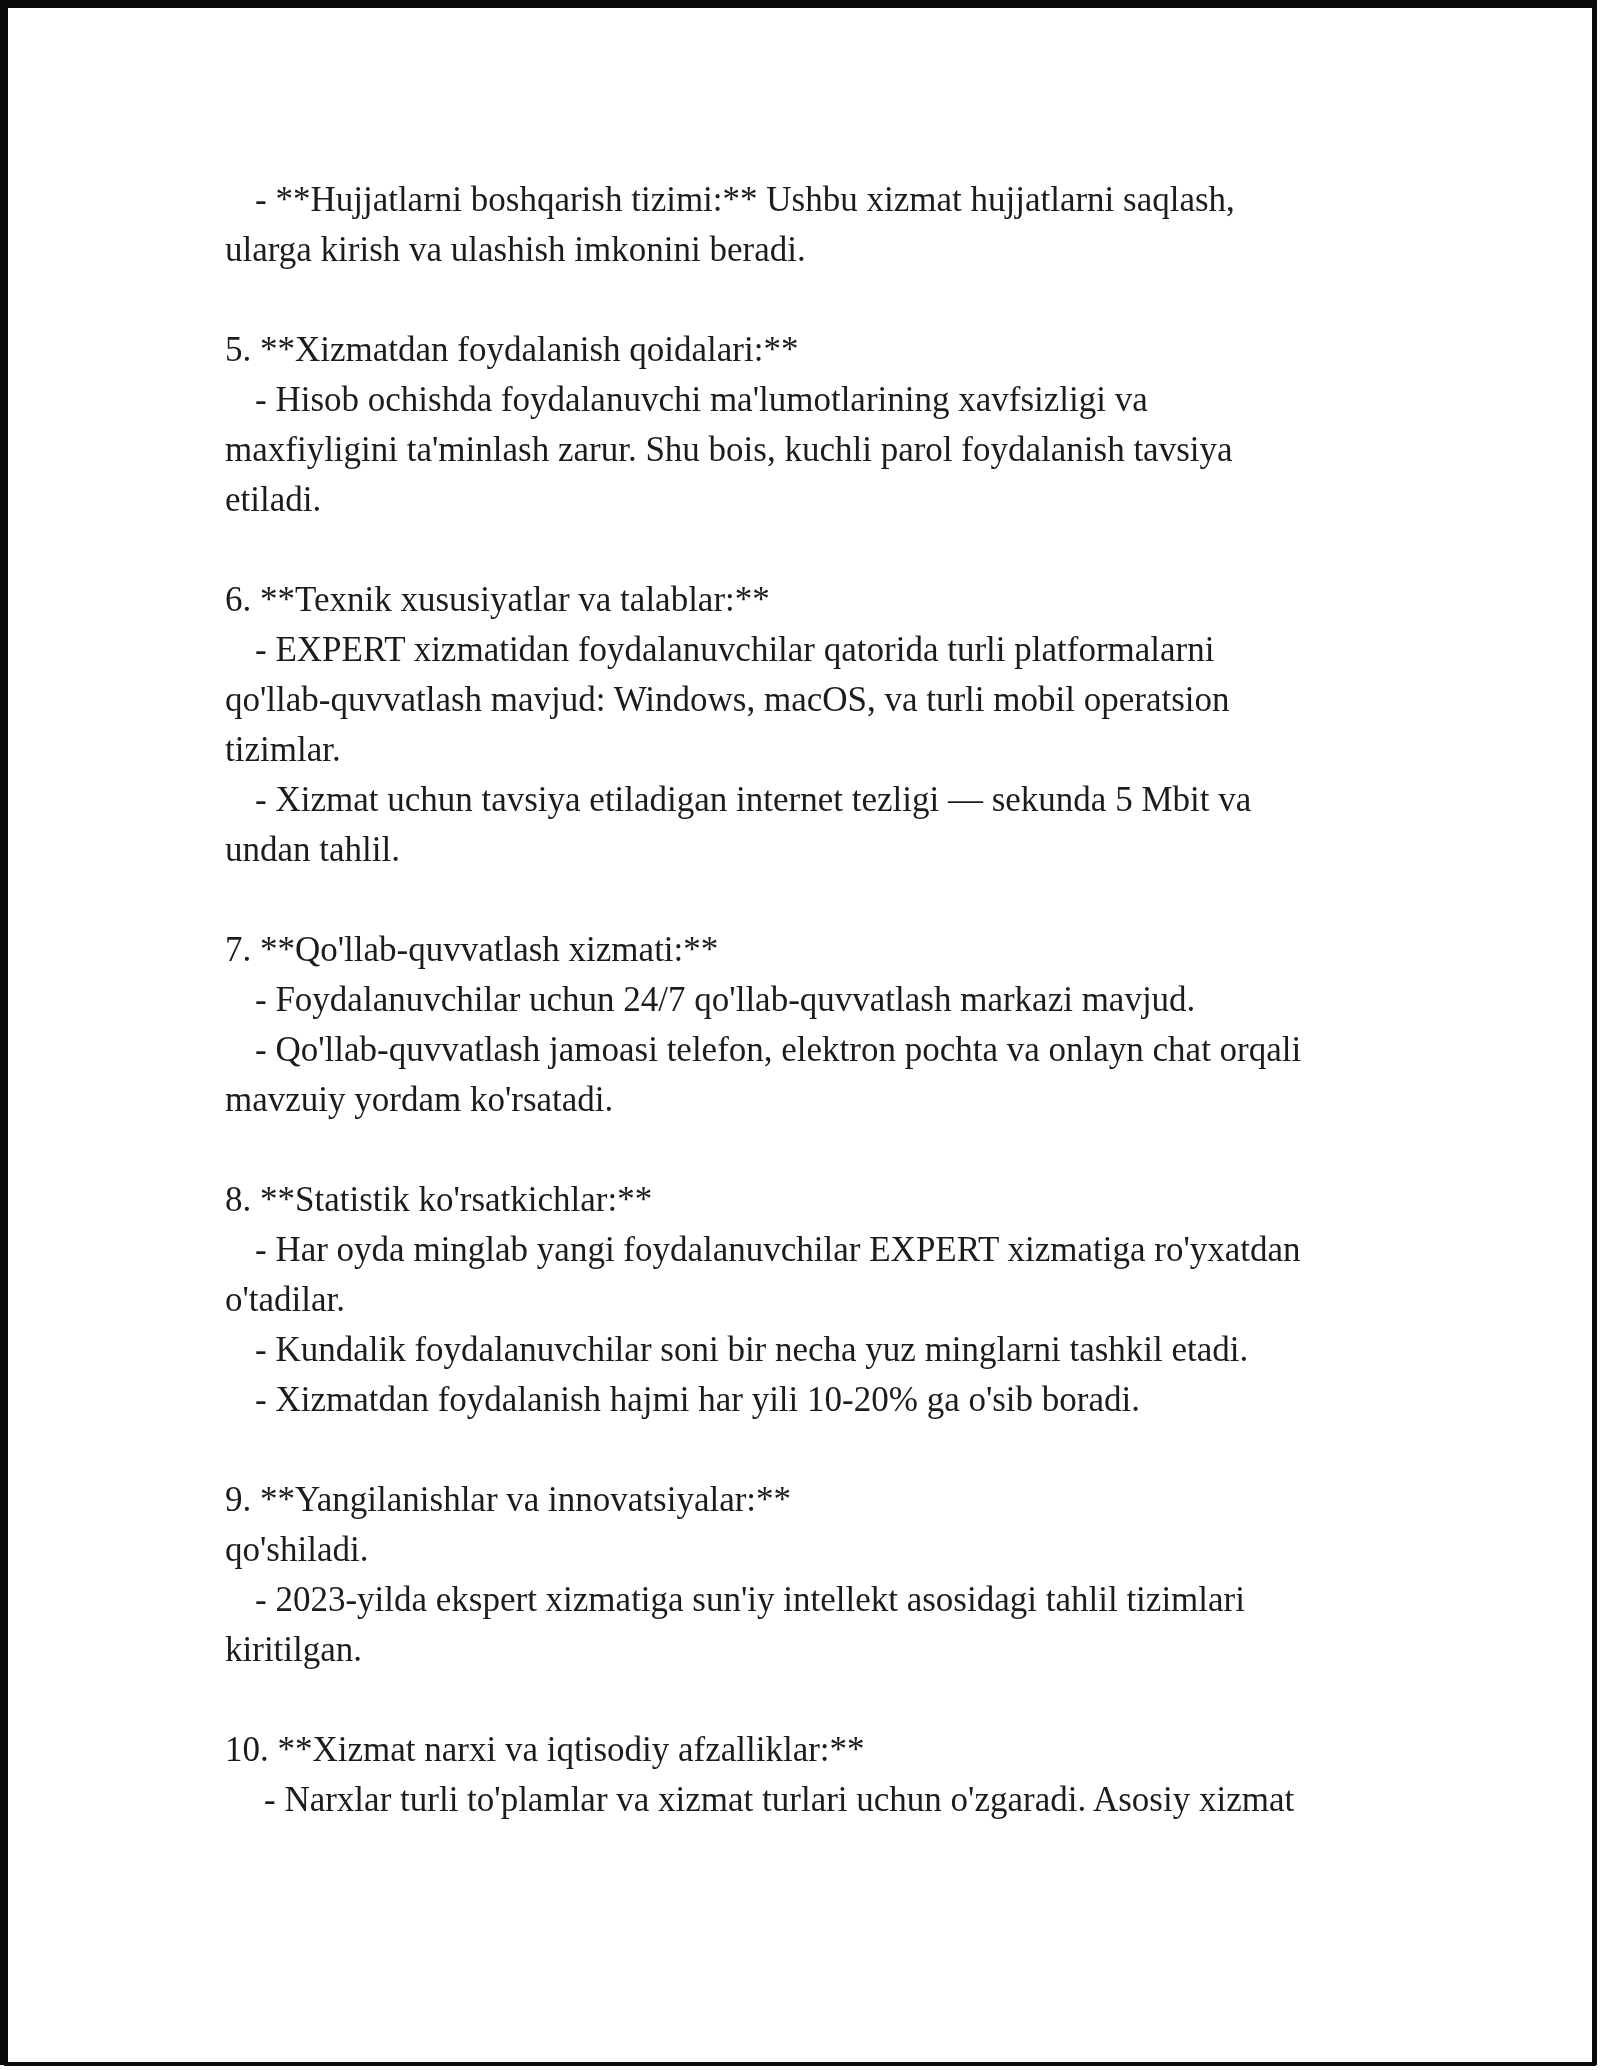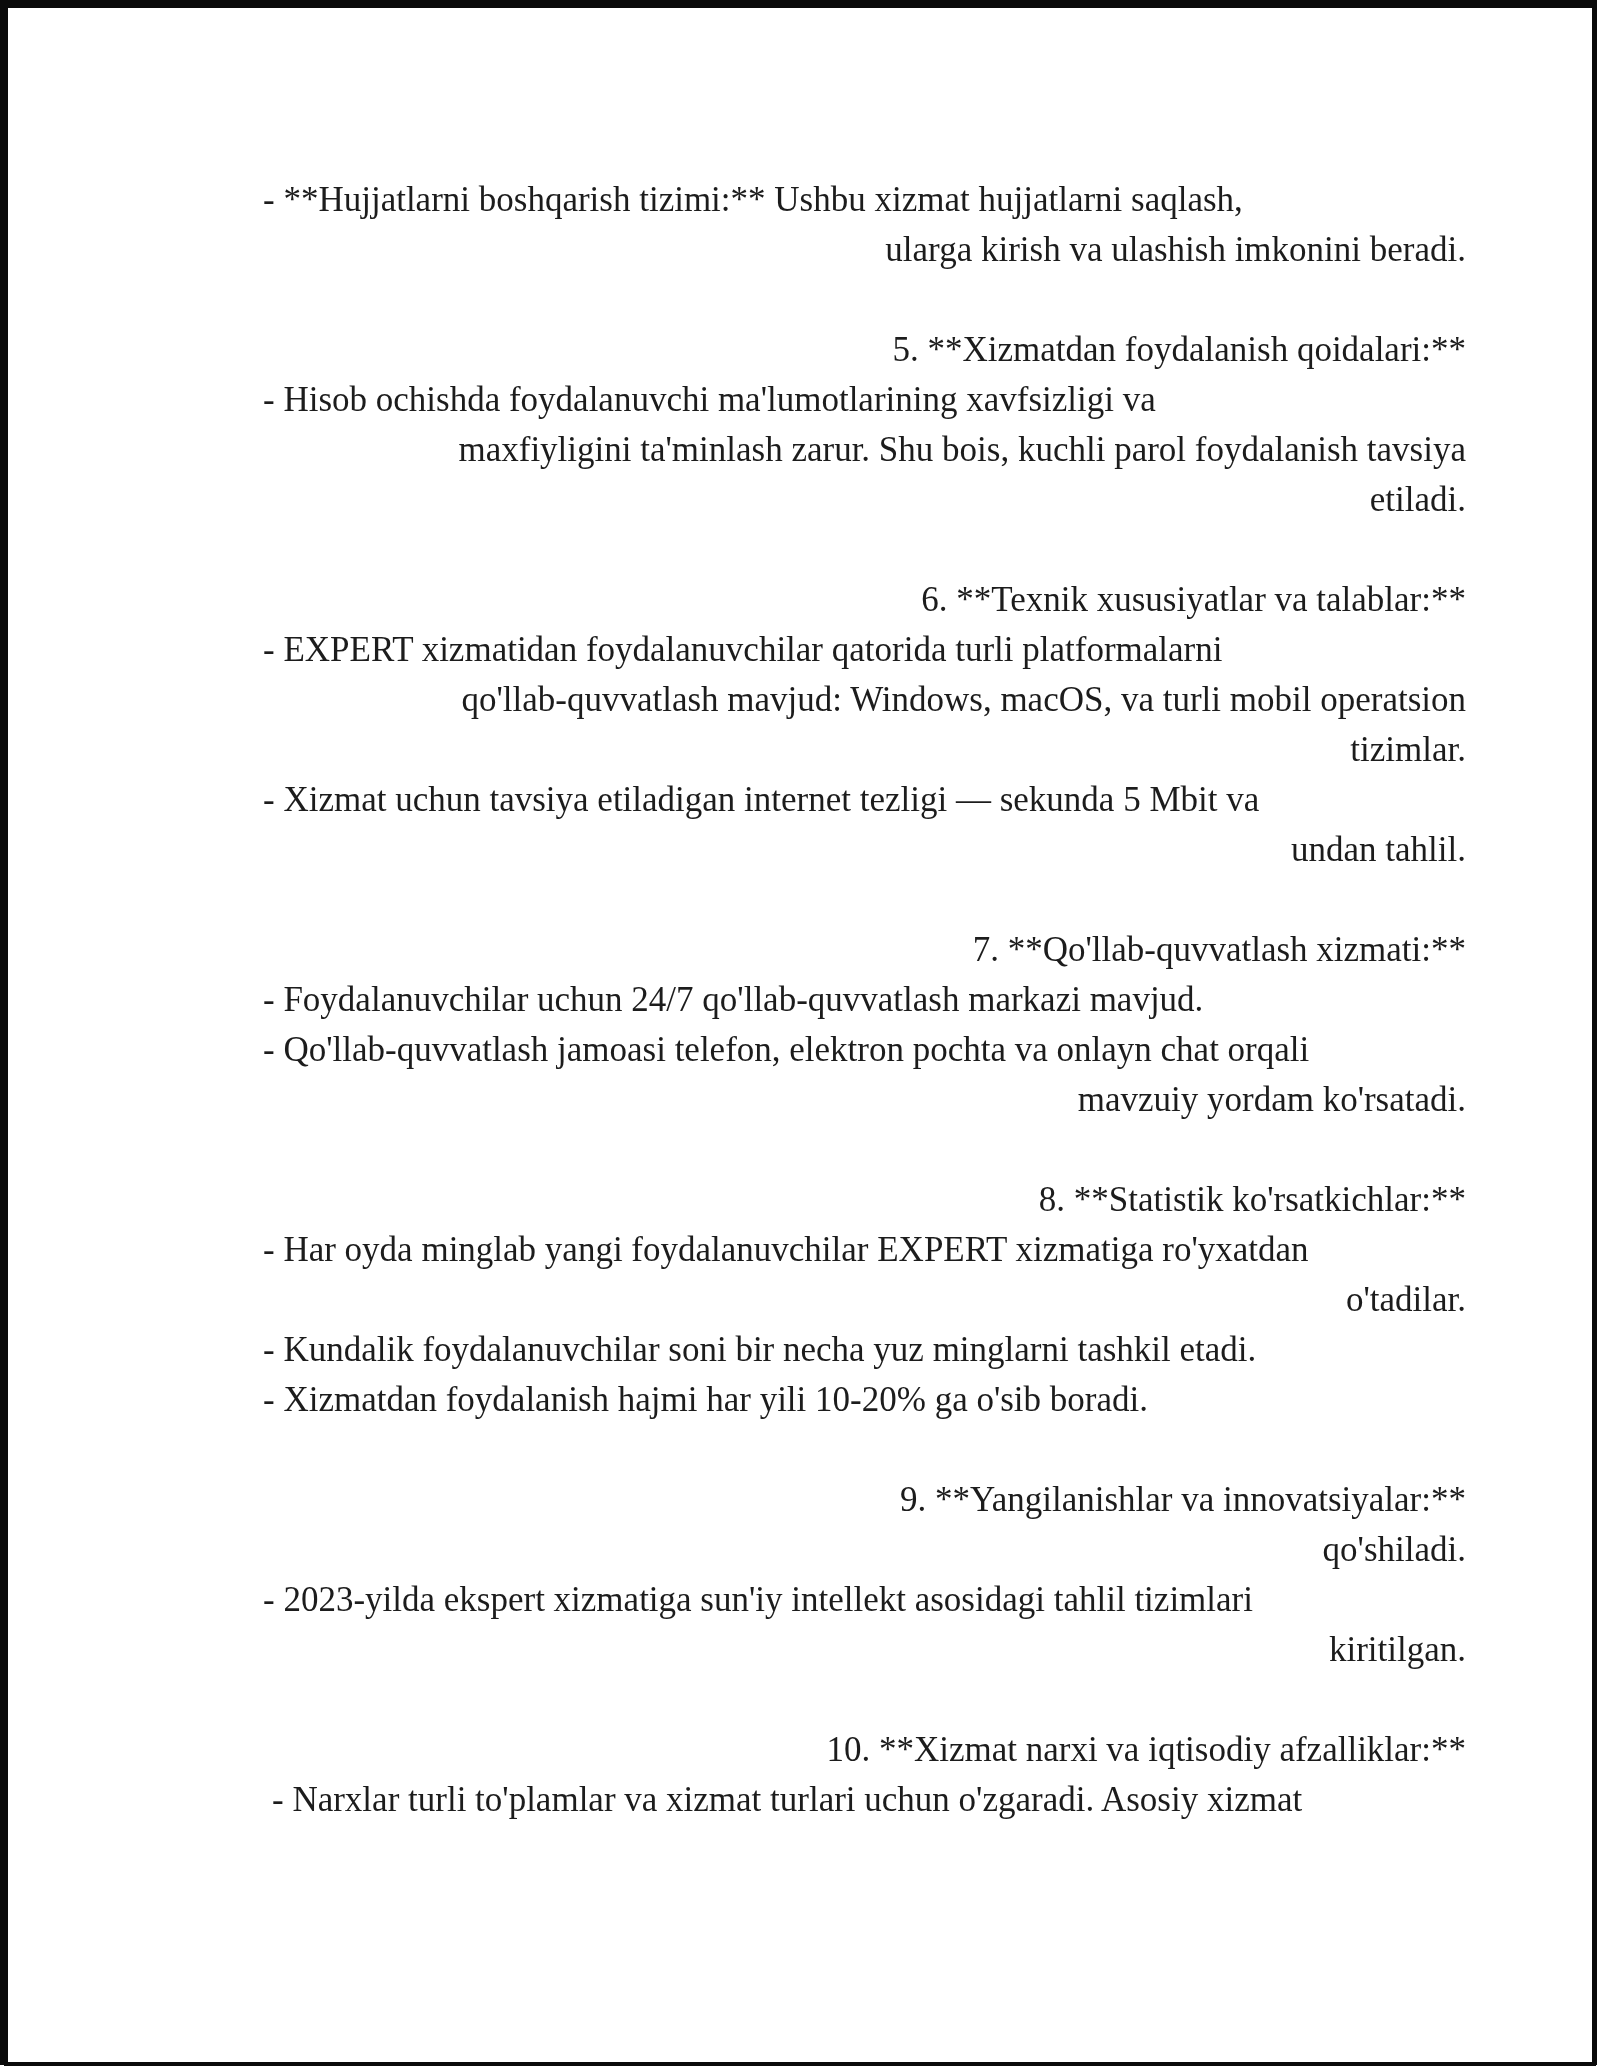--- a/index.html
+++ b/index.html
@@ -31,37 +31,36 @@
     position: absolute;
     inset: 4px;
     padding: 171px 130px 0 221px;
     font-family: "Liberation Serif", "DejaVu Serif", serif;
     font-size: 35px;
     line-height: 50px;
     color: #1c1c1c;
     box-sizing: border-box;
   }
   .para {
-    margin: 0 0 50px 8px;
+    margin: 0 0 50px 0;
     padding: 0;
   }
   .line {
     white-space: pre;
     padding: 0;
     margin: 0;
   }
   .line.bullet {
     padding-left: 30px;
   }
   .line.bullet-deep {
     padding-left: 39px;
   }
   .line.flush {
     padding-left: 0;
-    text-align: right;
   }
 </style>
 </head>
 <body>
 
 <div class="frame-outer"></div>
 <div class="frame-inner"></div>
 <div class="content" id="document-content" style="color: rgb(28, 28, 28);">
     <div class="para">
       <div class="line bullet">- **Hujjatlarni boshqarish tizimi:** Ushbu xizmat hujjatlarni saqlash,</div>

